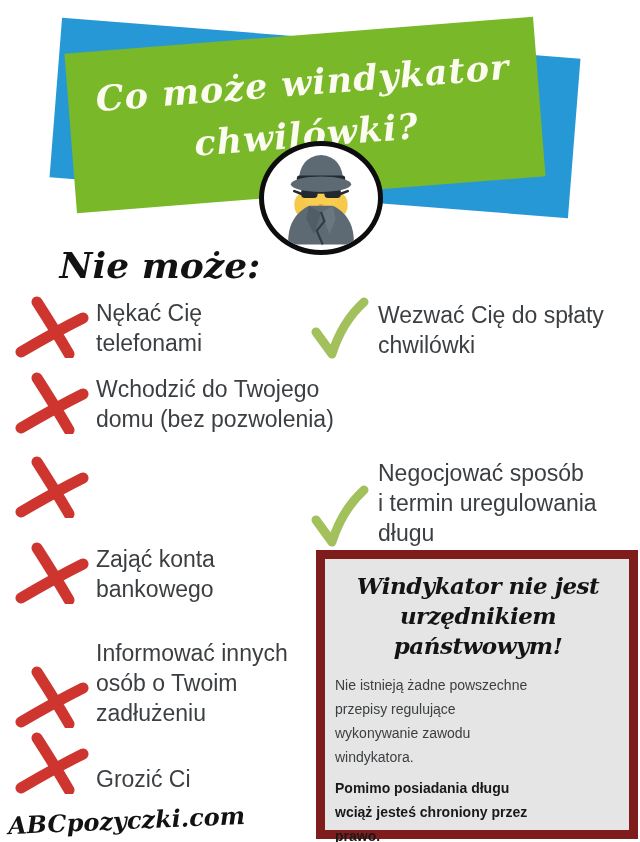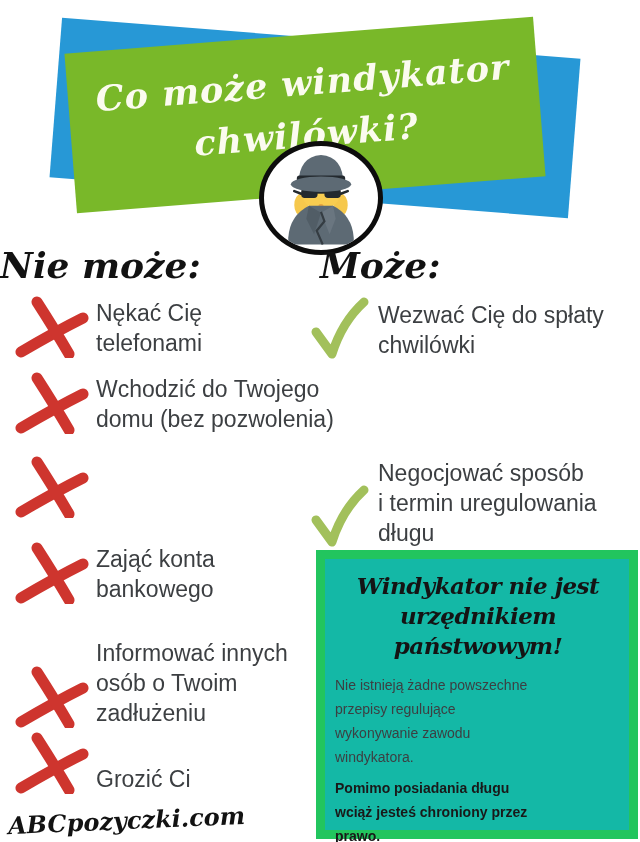--- a/index.html
+++ b/index.html
@@ -16,36 +16,36 @@
   .title{position:absolute;left:0;right:0;top:22px;text-align:center;
          font-family:"DejaVu Serif",serif;font-style:italic;font-weight:700;
          font-size:35px;line-height:52px;color:#fbfbef;letter-spacing:1px;}
 
   
   .spy-circle{position:absolute;left:259px;top:141px;width:114px;height:104px;
               background:#ffffff;border:5px solid #0d0d0d;border-radius:50%;
               z-index:3;display:flex;align-items:center;justify-content:center;overflow:hidden;}
 
   
-  .col-heading{position:absolute;top:244px;width:320px;margin:0;text-align:left;
+  .col-heading{position:absolute;top:244px;width:320px;margin:0;text-align:center;
                font-family:"DejaVu Serif",serif;font-style:italic;font-weight:700;
                font-size:36px;color:#121212;z-index:4;}
   .col-heading.left{left:0;}
   .col-heading.right{left:320px;}
 
   
   .row{position:absolute;display:flex;align-items:flex-end;z-index:4;}
   .xicon{width:78px;height:62px;flex:none;margin-right:6px;}
   .vicon{width:60px;height:64px;flex:none;margin-right:8px;}
   .itext{font-size:23px;line-height:30px;color:#3c3f42;padding-top:2px;}
   .itext.single{padding-top:14px;}
 
   
   .info-box{position:absolute;left:316px;top:550px;width:322px;height:289px;
-            box-sizing:border-box;border:9px solid #22c55e;background:#14b8a6;
+            box-sizing:border-box;border:9px solid #7f1d1d;background:#e5e5e5;
             padding:10px 8px 0 10px;z-index:4;}
   .box-heading{font-family:"DejaVu Serif",serif;font-style:italic;font-weight:700;
                font-size:23px;line-height:30px;color:#141414;text-align:center;
                letter-spacing:-0.5px;margin:2px 0 12px 0;}
   .box-body{font-size:14px;line-height:24px;color:#3c3f42;}
   .box-body.bold{font-weight:700;color:#191919;margin-top:7px;}
 
   
   .site{position:absolute;left:8px;top:806px;font-family:"DejaVu Serif",serif;
         font-style:italic;font-weight:700;font-size:24px;color:#121212;
@@ -77,21 +77,20 @@
       <rect x="32" y="32" width="56" height="10" rx="3" fill="#23292e"></rect>
       <ellipse cx="60" cy="42" rx="35" ry="9" fill="#5d6a74"></ellipse>
       <path d="M22,112 L22,104 Q24,78 46,67 L74,67 Q96,78 98,104 L98,112 Z" fill="#5d6a74"></path>
       <path d="M46,67 L60,75 L52,100 L43,82 Z" fill="#515d66"></path>
       <path d="M74,67 L60,75 L70,100 L77,82 Z" fill="#6a7680"></path>
       <polyline points="60,74 64,85 55,96 62,112" fill="none" stroke="#343c42" stroke-width="2.5"></polyline>
     </svg>
   </div>
 
   <h2 class="col-heading left">Nie może:</h2>
-  <h2 class="col-heading right">Może:</h2>
 
   <div class="row" style="top:296px;left:12px">
     <svg class="xicon" viewBox="0 0 76 62">
       <path d="M8,56 Q42,36 70,22" stroke="#ce352e" stroke-width="11" fill="none" stroke-linecap="round"></path>
       <path d="M24,6 Q42,34 56,58" stroke="#ce352e" stroke-width="11" fill="none" stroke-linecap="round"></path>
     </svg>
     <div class="itext pre">Nękać Cię
 telefonami</div>
   </div>
 

